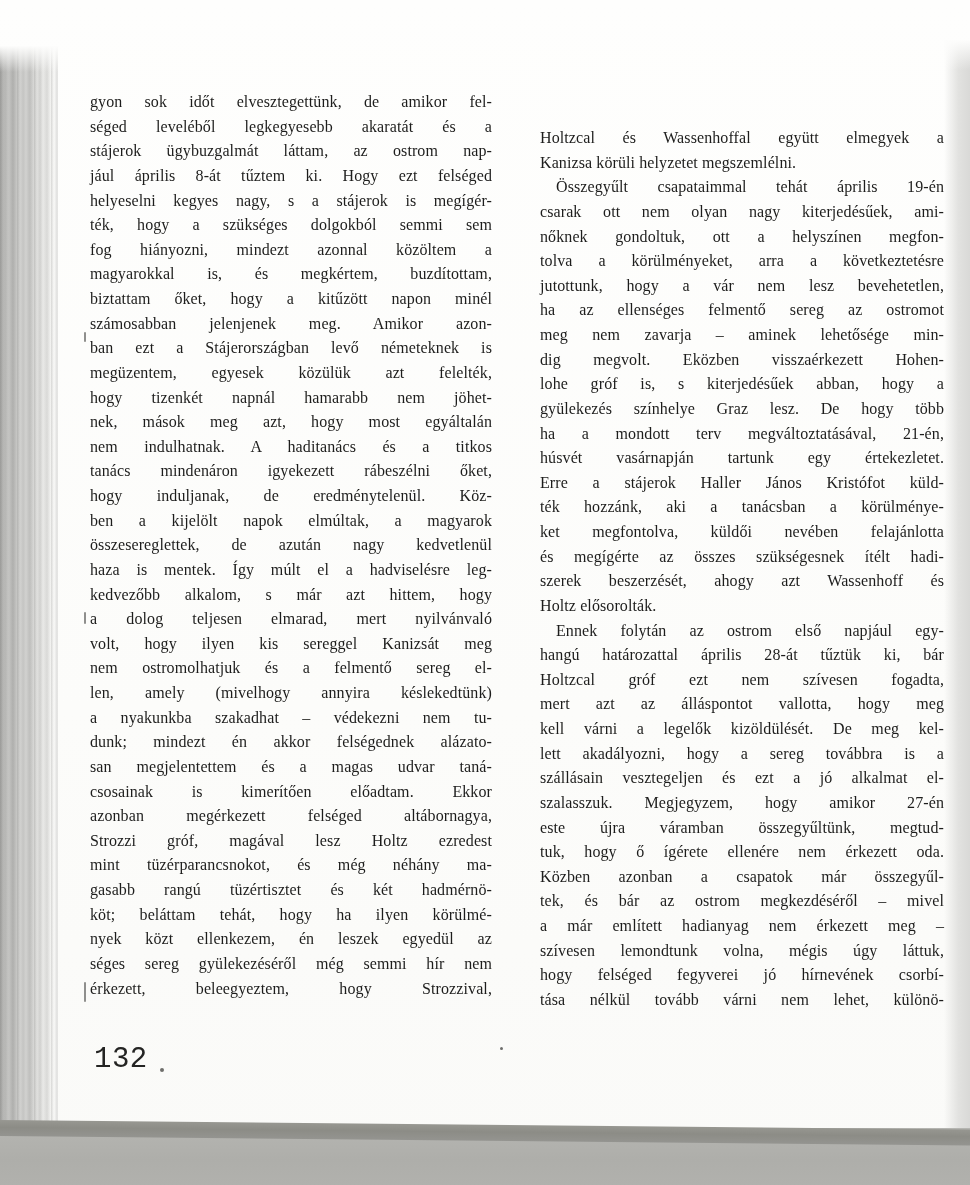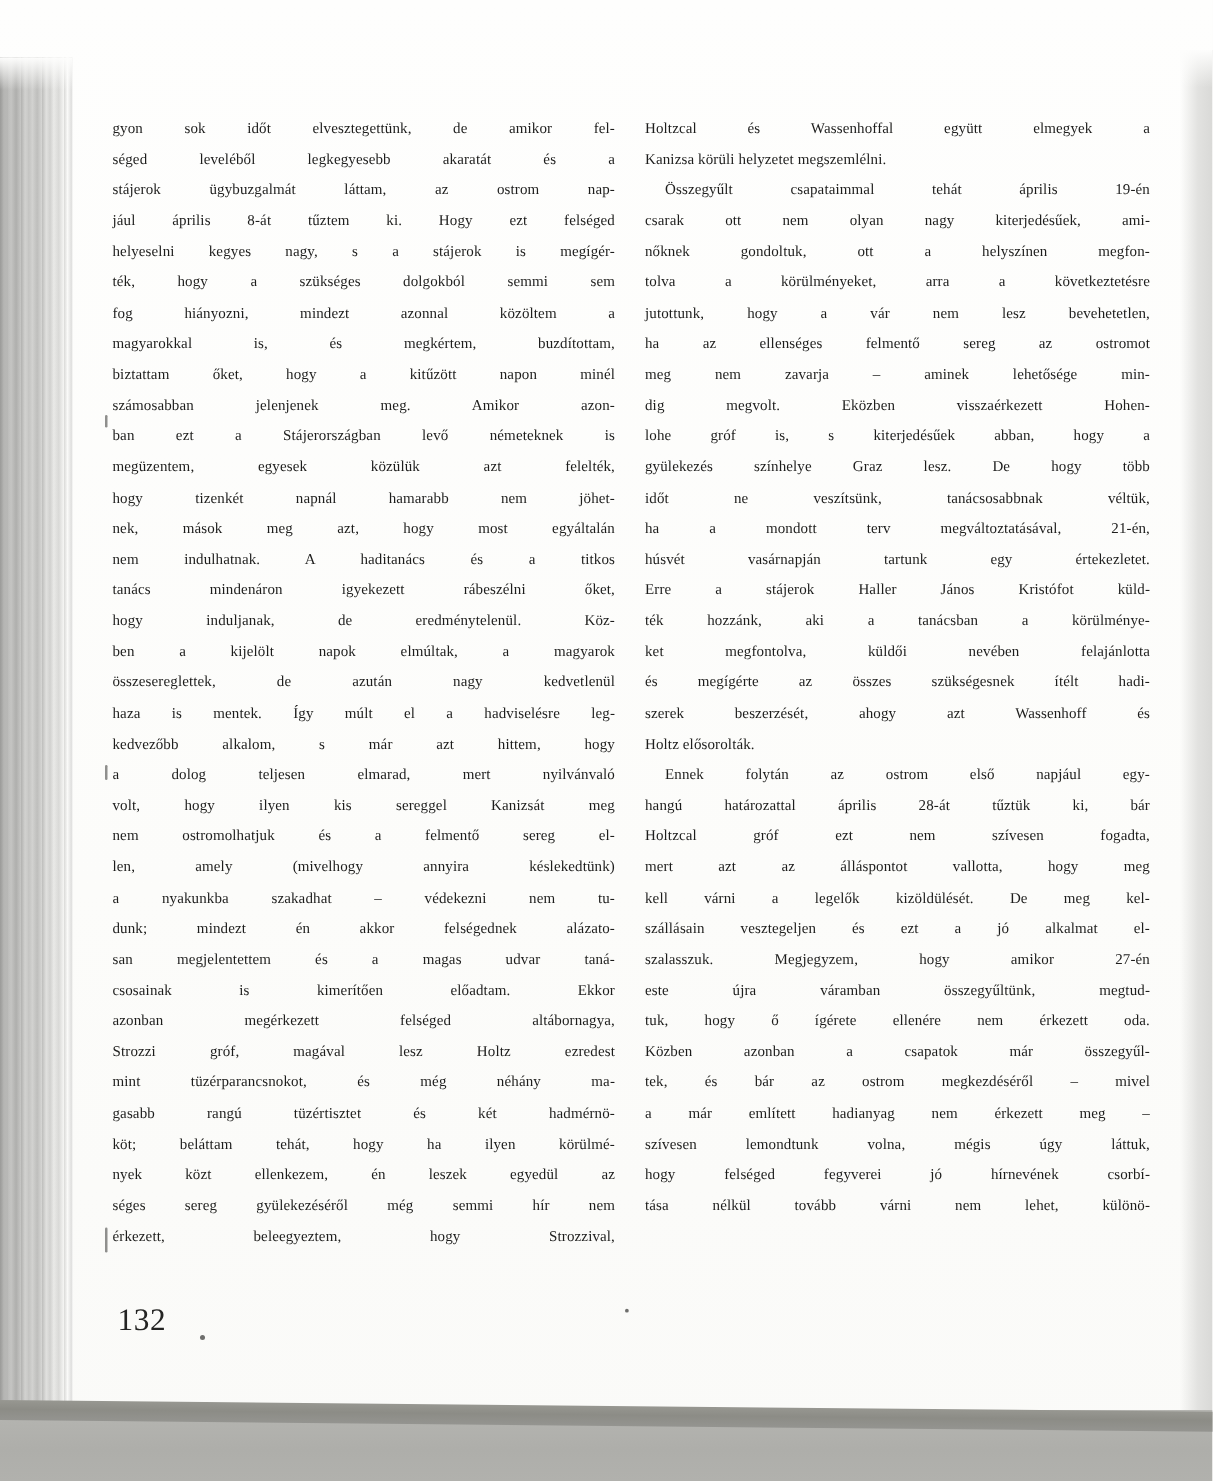--- a/index.html
+++ b/index.html
@@ -73,41 +73,42 @@
     height: 16px;
     background: linear-gradient(180deg, #979791 0%, #8c8c86 45%, #949490 100%);
     transform: rotate(0.55deg);
     transform-origin: 0 0;
   }
   
   .column {
     position: absolute;
     top: 90px;
     color: #1d1d1c;
-    font-size: 12px;
+    font-size: 16px;
   }
   .column.left  { left: 90px;  width: 402px; }
-  .column.right { left: 516px; width: 404px; }
+  .column.right { left: 540px; width: 404px; margin-top: 36px; }
   .line {
     line-height: 24.62px;
     white-space: nowrap;
     text-align: justify;
     text-align-last: justify;
     letter-spacing: 0.1px;
   }
   .line.flush { text-align-last: left; }
   .line.indent { text-indent: 16px; }
   
   .page-number {
     position: absolute;
     left: 94px;
     top: 1043px;
-    font-size: 25px;
+    font-size: 29px;
     color: #242423;
     letter-spacing: 0.5px;
+    font-family: Liberation Mono, monospace;
   }
   
   .speck {
     position: absolute;
     background: #6e6e6c;
     border-radius: 50%;
   }
   .speck.s1 { left: 160px; top: 1068px; width: 4px; height: 4px; }
   .speck.s2 { left: 500px; top: 1047px; width: 3px; height: 3px; }
   .mark {
@@ -175,34 +176,34 @@
     <div class="line indent">Összegyűlt csapataimmal tehát április 19-én</div>
     <div class="line">csarak ott nem olyan nagy kiterjedésűek, ami-</div>
     <div class="line">nőknek gondoltuk, ott a helyszínen megfon-</div>
     <div class="line">tolva a körülményeket, arra a következtetésre</div>
     <div class="line">jutottunk, hogy a vár nem lesz bevehetetlen,</div>
     <div class="line">ha az ellenséges felmentő sereg az ostromot</div>
     <div class="line">meg nem zavarja – aminek lehetősége min-</div>
     <div class="line">dig megvolt. Eközben visszaérkezett Hohen-</div>
     <div class="line">lohe gróf is, s kiterjedésűek abban, hogy a</div>
     <div class="line">gyülekezés színhelye Graz lesz. De hogy több</div>
-    <div class="line">időt ne veszítsünk, tanácsosabbnak véltük,</div>
     <div class="line">ha a mondott terv megváltoztatásával, 21-én,</div>
     <div class="line">húsvét vasárnapján tartunk egy értekezletet.</div>
     <div class="line">Erre a stájerok Haller János Kristófot küld-</div>
     <div class="line">ték hozzánk, aki a tanácsban a körülménye-</div>
     <div class="line">ket megfontolva, küldői nevében felajánlotta</div>
     <div class="line">és megígérte az összes szükségesnek ítélt hadi-</div>
     <div class="line">szerek beszerzését, ahogy azt Wassenhoff és</div>
     <div class="line flush">Holtz elősorolták.</div>
     <div class="line indent">Ennek folytán az ostrom első napjául egy-</div>
     <div class="line">hangú határozattal április 28-át tűztük ki, bár</div>
     <div class="line">Holtzcal gróf ezt nem szívesen fogadta,</div>
     <div class="line">mert azt az álláspontot vallotta, hogy meg</div>
     <div class="line">kell várni a legelők kizöldülését. De meg kel-</div>
+    <div class="line">lett akadályozni, hogy a sereg továbbra is a</div>
     <div class="line">szállásain vesztegeljen és ezt a jó alkalmat el-</div>
     <div class="line">szalasszuk. Megjegyzem, hogy amikor 27-én</div>
     <div class="line">este újra váramban összegyűltünk, megtud-</div>
     <div class="line">tuk, hogy ő ígérete ellenére nem érkezett oda.</div>
     <div class="line">Közben azonban a csapatok már összegyűl-</div>
     <div class="line">tek, és bár az ostrom megkezdéséről – mivel</div>
     <div class="line">a már említett hadianyag nem érkezett meg –</div>
     <div class="line">szívesen lemondtunk volna, mégis úgy láttuk,</div>
     <div class="line">hogy felséged fegyverei jó hírnevének csorbí-</div>
     <div class="line">tása nélkül tovább várni nem lehet, különö-</div>

